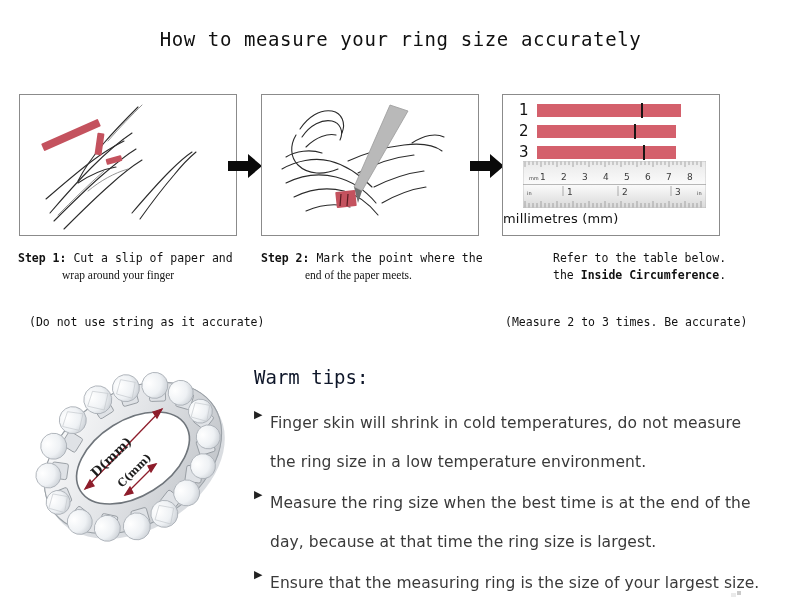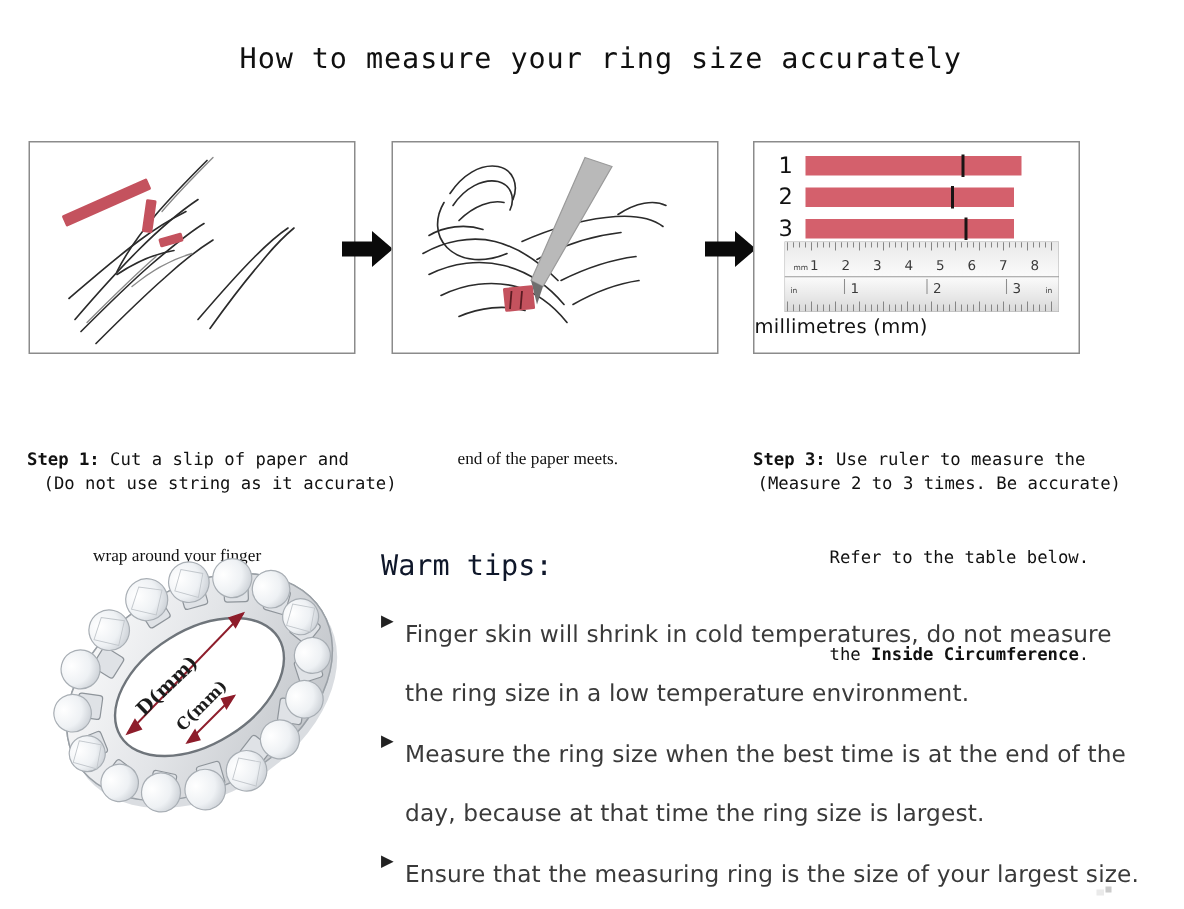--- a/index.html
+++ b/index.html
@@ -61,21 +61,21 @@
   
   .caption{
     position:absolute;
     font-family:"DejaVu Sans Mono","Liberation Mono",monospace;
     font-size:11.5px;line-height:17px;color:#111;
   }
   #cap1{left:18px;top:250px;width:240px;}
   #cap2{left:261px;top:250px;width:240px;}
   #cap3{left:502px;top:250px;width:275px;}
   .caption b{font-weight:bold;}
-  .cap-line{white-space:nowrap;margin-top:48px;}
+  .cap-line{white-space:nowrap;}
   .cap-indent{padding-left:44px;font-family:Liberation Serif, serif;}
   .cap-indent3{padding-left:51px;}
 
   .note{
     position:absolute;
     font-family:"DejaVu Sans Mono","Liberation Mono",monospace;
     font-size:11.5px;color:#111;white-space:nowrap;
   }
   #note1{left:29px;top:315px;}
   #note3{left:505px;top:315px;}
@@ -351,26 +351,26 @@
   </div>
 
   <div class="caption" id="cap1">
     <div class="cap-line"><b>Step 1:</b>
       <span>Cut a slip of paper and</span></div>
     <div class="cap-line cap-indent"><span>wrap around your finger</span></div>
   </div>
   <div class="note" id="note1">(Do not use string as it accurate)</div>
 
   <div class="caption" id="cap2">
+    <div class="cap-line"><b>Step 2:</b>
+      <span>Mark the point where the</span></div>
     <div class="cap-line cap-indent"><span>end of the paper meets.</span></div>
   </div>
 
   <div class="caption" id="cap3">
-    <div class="cap-line"><b>Step 3:</b>
-      <span>Use ruler to measure the</span></div>
     <div class="cap-line cap-indent3"><span>Refer to the table below.</span></div>
     <div class="cap-line cap-indent3"><span>the </span><b>Inside Circumference</b><span>.</span></div>
   </div>
   <div class="note" id="note3">(Measure 2 to 3 times. Be accurate)</div>
 
   <div class="ring-wrap">
     <svg width="222" height="205" viewBox="0 0 222 205">
       <defs>
         <linearGradient id="metal" x1="0" y1="0" x2="1" y2="1">
           <stop offset="0" stop-color="#ffffff"></stop>

